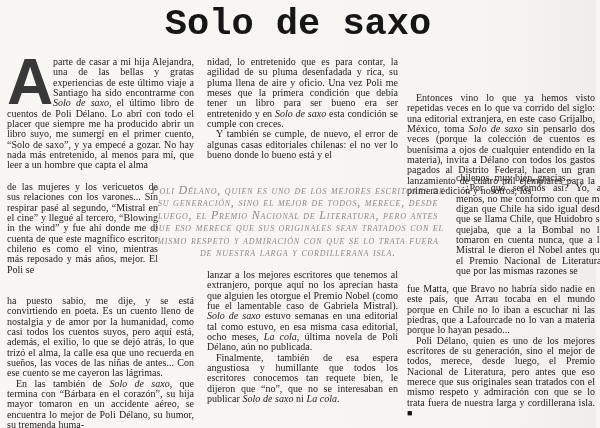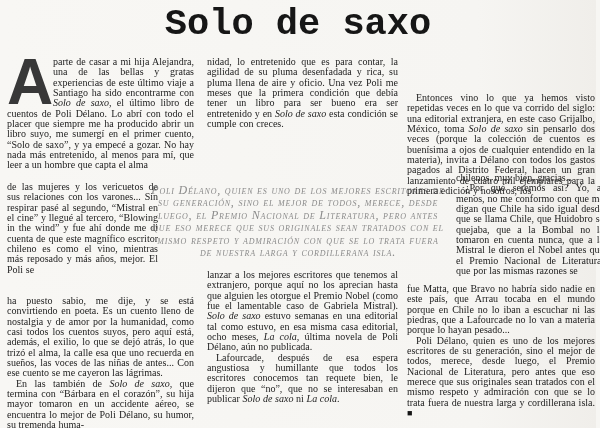--- a/index.html
+++ b/index.html
@@ -80,27 +80,28 @@
     <span><span>de las mujeres y los vericuetos de sus relaciones con los varones... Sin respirar pasé al segundo, “Mistral en el cine” y llegué al tercero, “Blowing in the wind” y fue ahí donde me di cuenta de que este magnífico escritor chileno es como el vino, mientras más reposado y más años, mejor. El Poli se</span></span>
   </div>
 
   <div class="seg col1-c">
     <p><span>ha puesto sabio, me dije, y se está convirtiendo en poeta. Es un cuento lleno de nostalgia y de amor por la humanidad, como casi todos los cuentos suyos, pero aquí está, además, el exilio, lo que se dejó atrás, lo que trizó el alma, la calle esa que uno recuerda en sueños, las voces de las niñas de antes... Con ese cuento se me cayeron las lágrimas.</span></p>
     <p class="ind"><span>En las también de </span><span class="it">Solo de saxo</span><span>, que termina con “Bárbara en el corazón”, su hija mayor tomaron en un accidente aéreo, se encuentra lo mejor de Poli Délano, su humor, su tremenda huma-</span></p>
   </div>
 
   <div class="seg col2-a">
     <p><span>nidad, lo entretenido que es para contar, la agilidad de su pluma desenfadada y rica, su pluma llena de aire y oficio. Una vez Poli me meses que la primera condición que debía tener un libro para ser bueno era ser entretenido y en </span><span class="it">Solo de saxo</span><span> esta condición se cumple con creces.</span></p>
+    <p class="ind"><span>Y también se cumple, de nuevo, el error de algunas casas editoriales chilenas: el no ver lo bueno donde lo bueno está y el</span></p>
   </div>
 
   <div class="pullquote">Poli Délano, quien es uno de los mejores escritores de su generación, sino el mejor de todos, merece, desde luego, el Premio Nacional de Literatura, pero antes que eso merece que sus originales sean tratados con el mismo respeto y admiración con que se lo trata fuera de nuestra larga y cordillerana isla.</div>
 
   <div class="seg col2-b">
     <p><span>lanzar a los mejores escritores que tenemos al extranjero, porque aquí no los aprecian hasta que alguien les otorgue el Premio Nobel (como fue el lamentable caso de Gabriela Mistral). </span><span class="it">Solo de saxo</span><span> estuvo semanas en una editorial tal como estuvo, en esa misma casa editorial, ocho meses, </span><span class="it">La cola</span><span>, última novela de Poli Délano, aún no publicada.</span></p>
-    <p class="ind"><span>Lafourcade, después de esa espera angustiosa y humillante que todos los escritores conocemos tan requete bien, le dijeron que “no”, que no se interesaban en publicar </span><span class="it">Solo de saxo</span><span> ni </span><span class="it">La cola</span><span>.</span></p>
+    <p class="ind"><span>Finalmente, también de esa espera angustiosa y humillante que todos los escritores conocemos tan requete bien, le dijeron que “no”, que no se interesaban en publicar </span><span class="it">Solo de saxo</span><span> ni </span><span class="it">La cola</span><span>.</span></p>
   </div>
 
   <div class="seg col3-a">
     <p class="ind"><span>Entonces vino lo que ya hemos visto repetidas veces en lo que va corrido del siglo: una editorial extranjera, en este caso Grijalbo, México, toma </span><span class="it">Solo de saxo</span><span> sin pensarlo dos veces (porque la colección de cuentos es buenísima a ojos de cualquier entendido en la materia), invita a Délano con todos los gastos pagados al Distrito Federal, hacen un gran lanzamiento de cuatro mil ejemplares para la primera edición y nosotros, los</span></p>
   </div>
 
   <div class="seg col3-b">
     <p><span>chilenos, muy bien, gracias...</span></p>
     <p class="ind"><span>¿Por qué seremos así? Yo, al menos, no me conformo con que me digan que Chile ha sido igual desde que se llama Chile, que Huidobro se quejaba, que a la Bombal no la tomaron en cuenta nunca, que a la Mistral le dieron el Nobel antes que el Premio Nacional de Literatura, que por las mismas razones se</span></p>
   </div>

